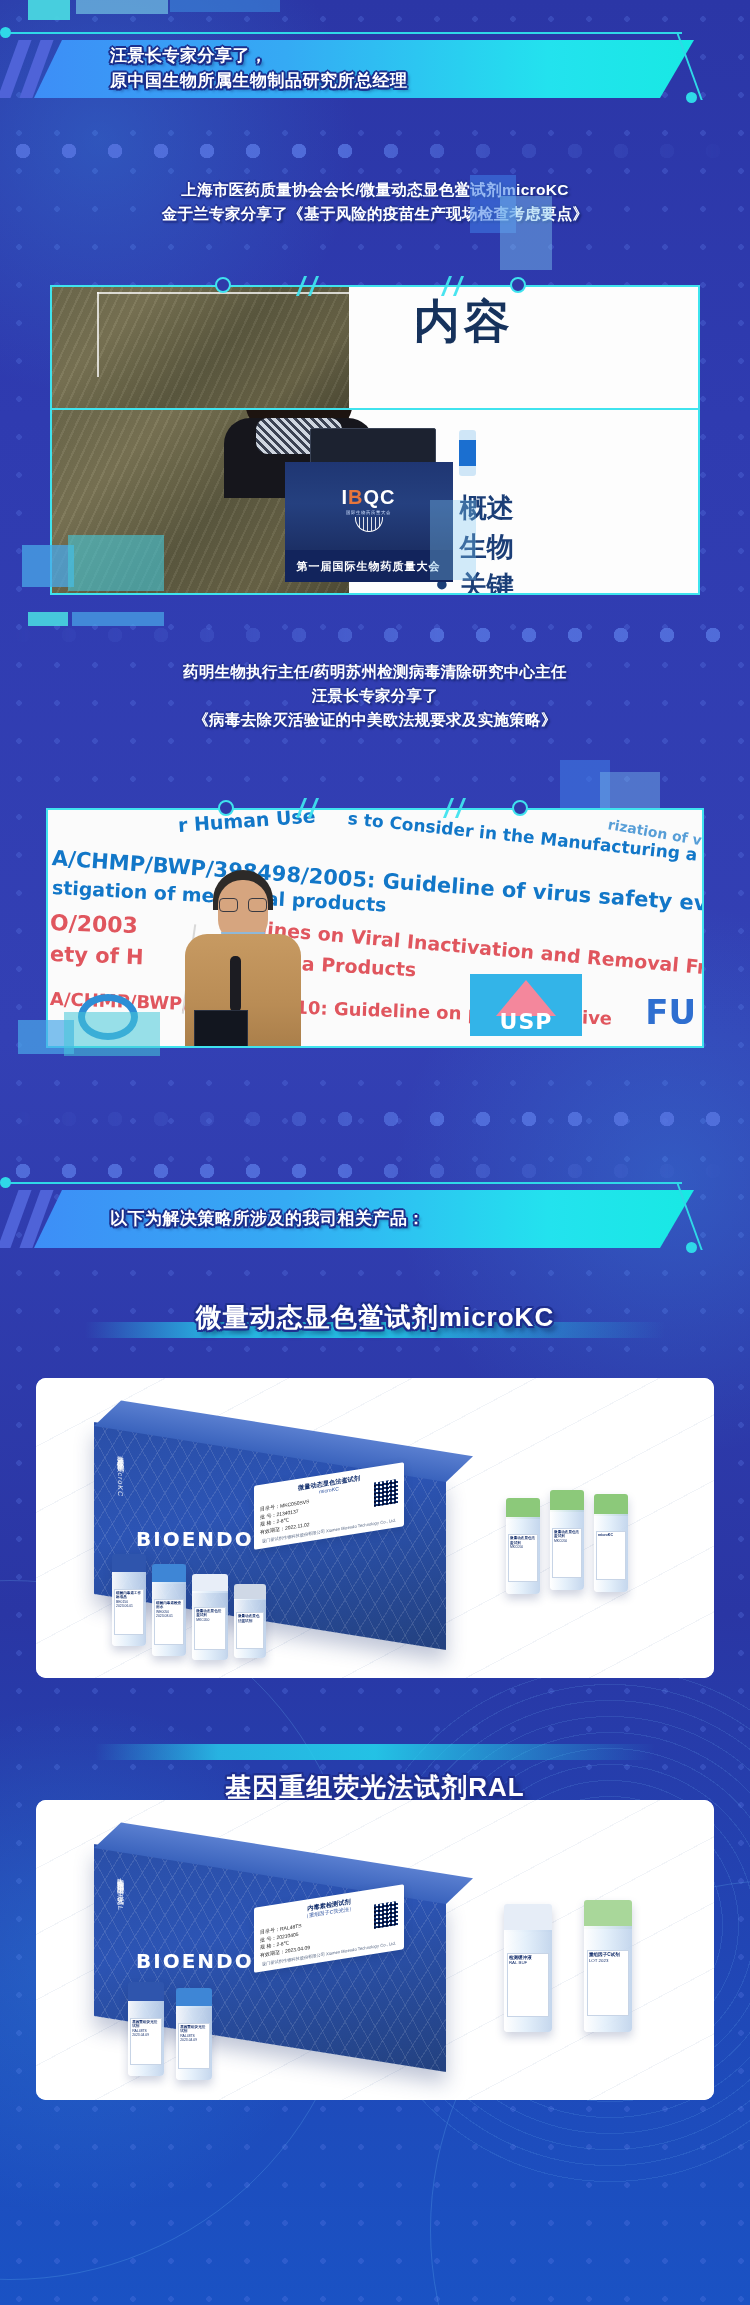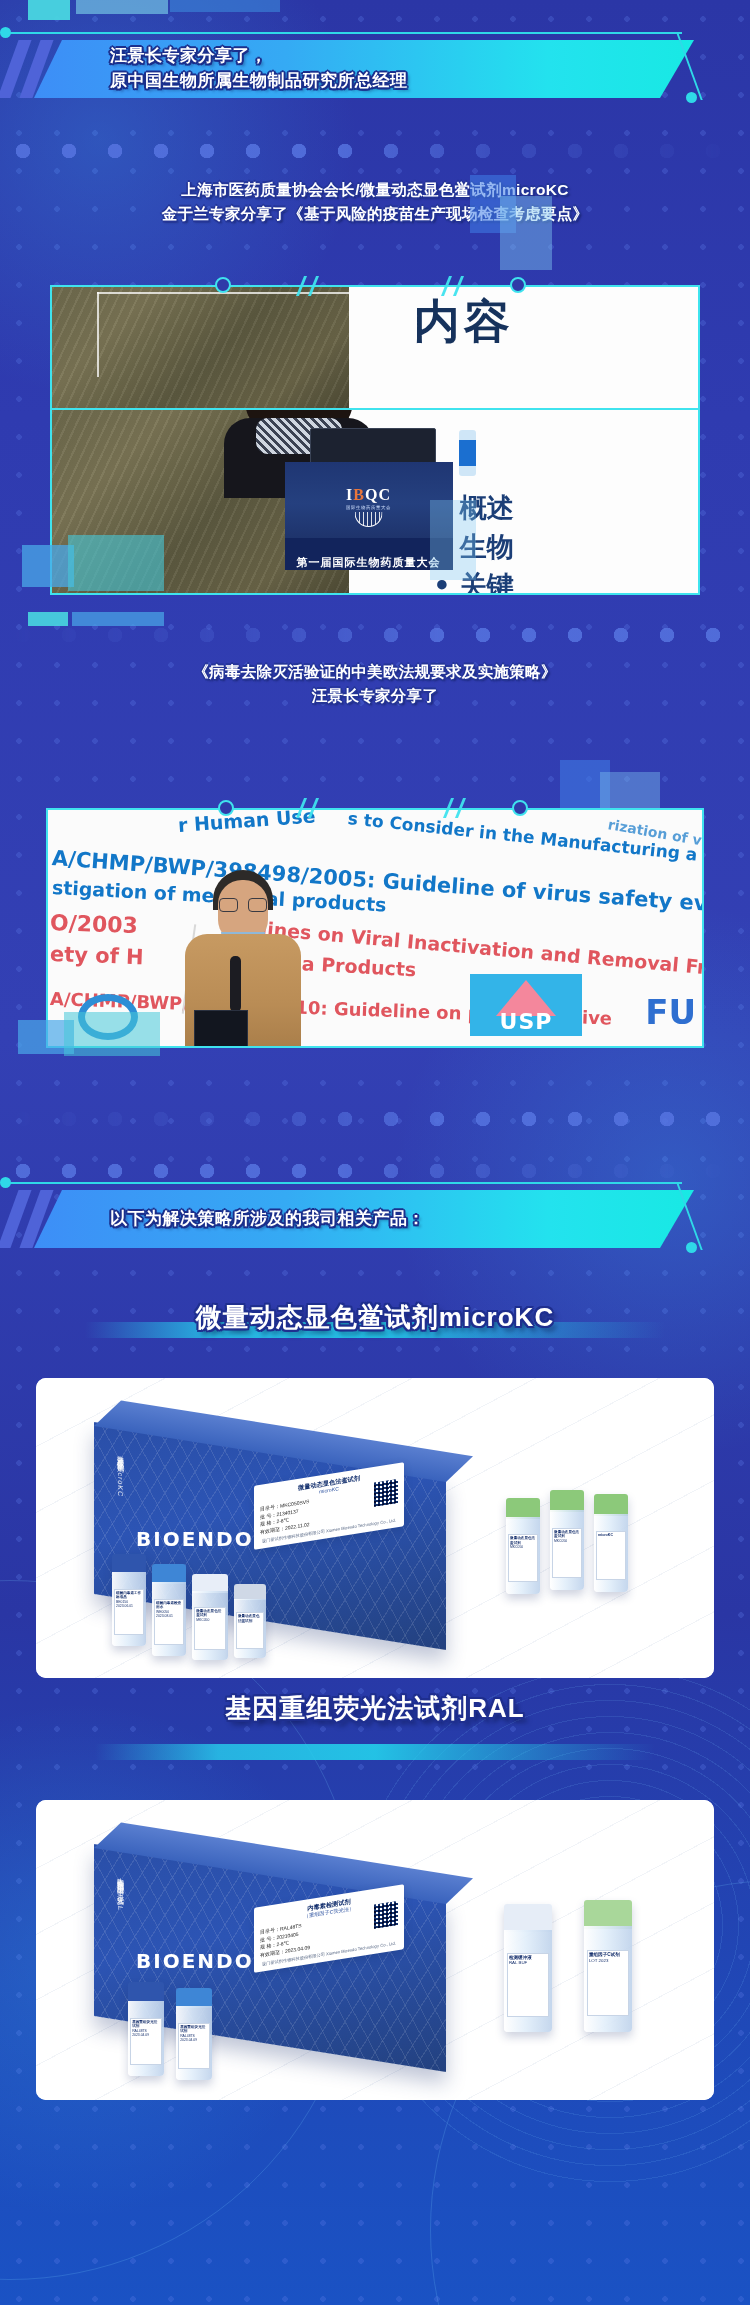--- a/index.html
+++ b/index.html
@@ -127,21 +127,21 @@
   .p1-bullets{position:absolute;left:59%;top:78px;color:#1b3e77;font-size:27px;font-weight:bold;line-height:1.45;font-family:"DejaVu Sans",sans-serif;}
   .p1-person{position:absolute;left:29%;top:48px;width:120px;height:190px;}
   .p1-hair{position:absolute;left:50%;transform:translateX(-50%);top:0;width:108px;height:150px;border-radius:54px 54px 40px 40px;background:#1d1410;}
   .p1-body{position:absolute;left:50%;transform:translateX(-50%);top:128px;width:150px;height:80px;border-radius:26px 26px 0 0;background:#16161c;}
   .p1-scarf{position:absolute;left:50%;transform:translateX(-50%);top:128px;width:86px;height:36px;border-radius:12px;
      background:repeating-linear-gradient(45deg,#cfd6e0 0 3px,#3b4252 3px 6px);}
   .p1-laptop{position:absolute;left:40%;top:185px;width:126px;height:36px;background:#1c2230;border:1.5px solid #3a4356;border-radius:2px;}
   .p1-podium{position:absolute;left:36%;top:218px;width:168px;height:92px;
      background:linear-gradient(180deg,#1f3673 0%,#25407f 45%,#1b2e63 100%);}
   .p1-logo{position:absolute;left:50%;transform:translateX(-50%);top:24px;text-align:center;}
-  .p1-logo .t{font-size:16px;font-weight:bold;color:#fff;letter-spacing:1px;font-family:Liberation Serif, serif;}
+  .p1-logo .t{font-size:20px;font-weight:bold;color:#fff;letter-spacing:1px;font-family:Liberation Sans, sans-serif;}
   .p1-logo .t em{color:#e8763c;font-style:normal;}
   .p1-logo .s{font-size:4.4px;color:#cfe0ff;letter-spacing:.6px;margin-top:1px;}
   .p1-globe{margin:2px auto 0;width:28px;height:15px;border-radius:0 0 16px 16px;
      border:1.2px solid #fff;border-top:none;
      background:repeating-linear-gradient(90deg,transparent 0 3px,rgba(255,255,255,.85) 3px 4px);}
   .p1-bottombar{position:absolute;left:36%;top:300px;width:168px;height:32px;background:#12245c;
      display:flex;align-items:center;justify-content:center;}
   .p1-bottombar span{color:#fff;font-size:11px;font-weight:bold;letter-spacing:1px;}
   .p1-bottle{position:absolute;left:63%;top:176px;width:17px;height:46px;border-radius:3px;
      background:linear-gradient(180deg,#cfe6f7 0 22%,#1b6fd0 22% 78%,#cfe6f7 78% 100%);}
@@ -326,35 +326,36 @@
     </div>
     <div class="p1-bottle" style="top:20px;"></div>
     <div class="p1-laptop" style="top:18px;"></div>
     <div class="p1-podium" style="top:52px;">
       <div class="p1-logo">
         <div class="t"><span>I</span><em>B</em><span>QC</span></div>
         <div class="s">国际生物药质量大会</div>
         <div class="p1-globe"></div>
       </div>
     </div>
-    <div class="p1-bottombar" style="top:128px;align-items:flex-end;">
+    <div class="p1-bottombar" style="top:140px;">
       <span>第一届国际生物药质量大会</span>
     </div>
   </div>
 </div>
 
 <div class="topsq" style="left:22px;top:545px;width:52px;height:42px;background:#4aa8e8;opacity:.75;"></div>
 <div class="topsq" style="left:68px;top:535px;width:96px;height:56px;background:#46c8d8;opacity:.6;"></div>
 
 <div class="topsq" style="left:28px;top:612px;width:40px;height:14px;background:#49d6e0;opacity:.9;"></div>
 <div class="topsq" style="left:72px;top:612px;width:92px;height:14px;background:#4aa8e8;opacity:.7;"></div>
 
 <div class="headline" style="top:660px;">
+  <div>药明生物执行主任/药明苏州检测病毒清除研究中心主任</div>
+  <div>汪景长专家分享了</div>
   <div>《病毒去除灭活验证的中美欧法规要求及实施策略》</div>
-  <div>汪景长专家分享了</div>
 </div>
 
 <div class="topsq" style="left:560px;top:760px;width:50px;height:62px;background:#3f7ee8;opacity:.55;"></div>
 <div class="topsq" style="left:600px;top:772px;width:60px;height:80px;background:#7fc6f0;opacity:.4;"></div>
 <div class="topsq" style="left:430px;top:500px;width:46px;height:80px;background:#7fc6f0;opacity:.35;"></div>
 
 <div class="photo-frame" style="left:46px;top:808px;width:658px;height:240px;">
   <div class="inner">
     <div class="p2-slide"></div>
 
@@ -499,21 +500,21 @@
   <div class="vial" style="left:558px;top:116px;width:34px;height:98px;">
     <div class="cap" style="background:#8cc97a;"></div>
     <div class="body"></div>
     <div class="lab">
       <b>microKC</b>
     </div>
   </div>
 </div>
 
 <div class="prod-underline" style="left:95px;top:1744px;width:560px;"></div>
-<div class="prod-title" style="top:1691px;">基因重组荧光法试剂RAL</div>
+<div class="prod-title" style="top:1770px;">基因重组荧光法试剂RAL</div>
 
 <div class="prod-card" style="left:36px;top:1800px;width:678px;height:300px;">
   <div class="pc-bg"></div>
   <div class="pc-watermark"></div>
 
   <div class="box" style="left:58px;top:72px;width:352px;height:172px;transform:skewY(9deg);">
     <div class="hexpat"></div>
     <div class="topface"></div>
     <div class="vtext">内毒素检测试剂（重组因子C荧光法）RAL</div>
     <div class="brand">BIOENDO</div>

